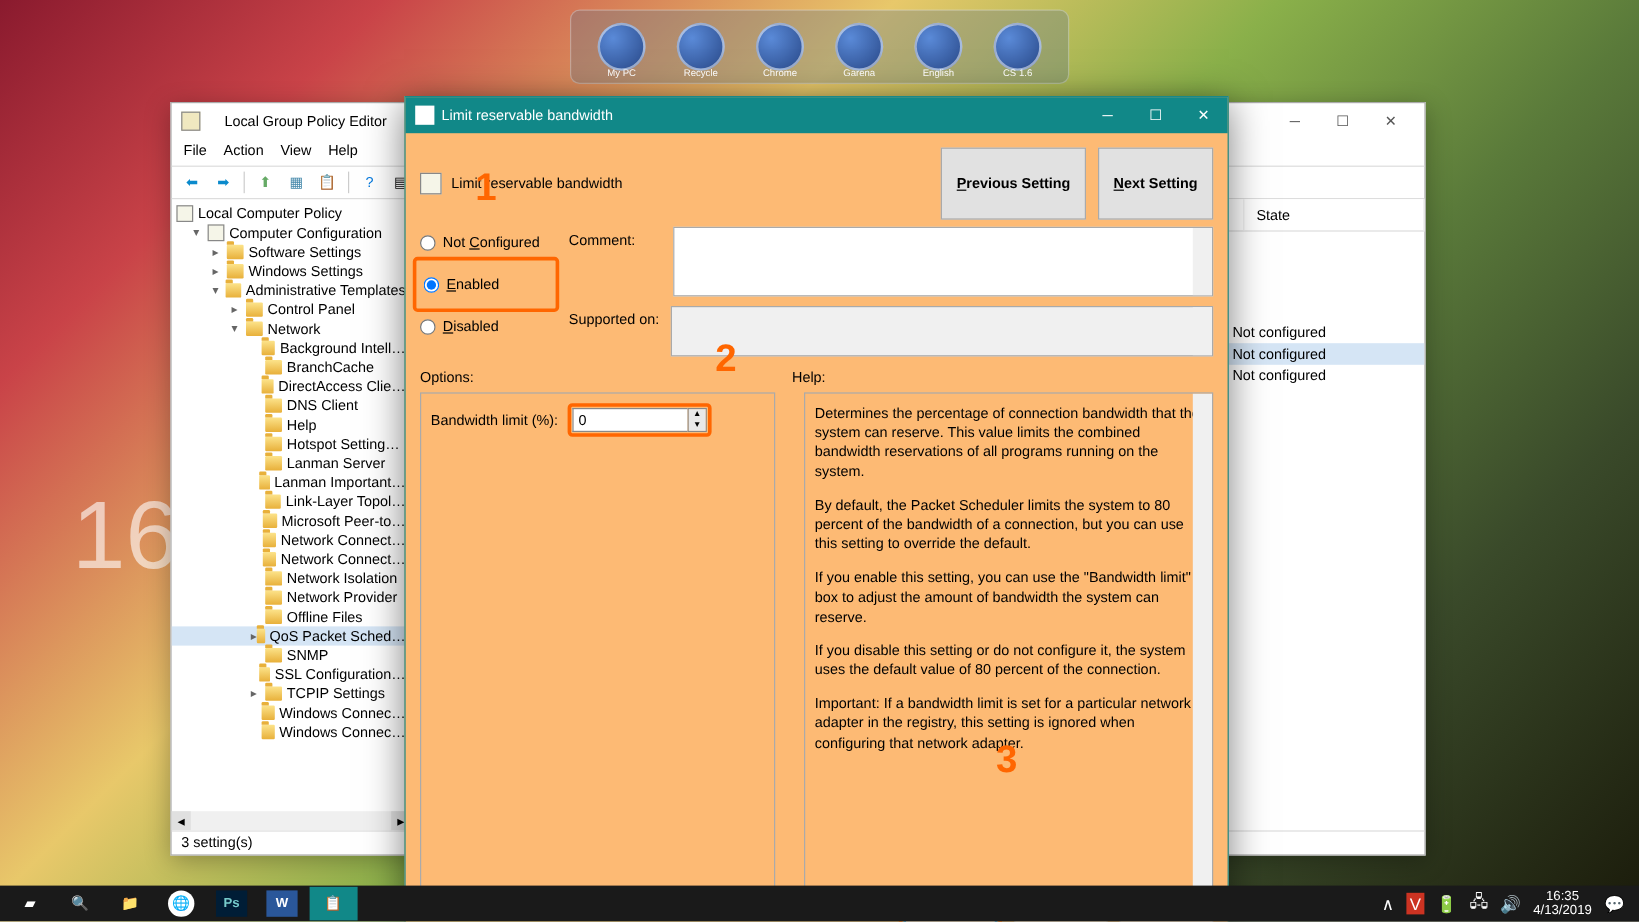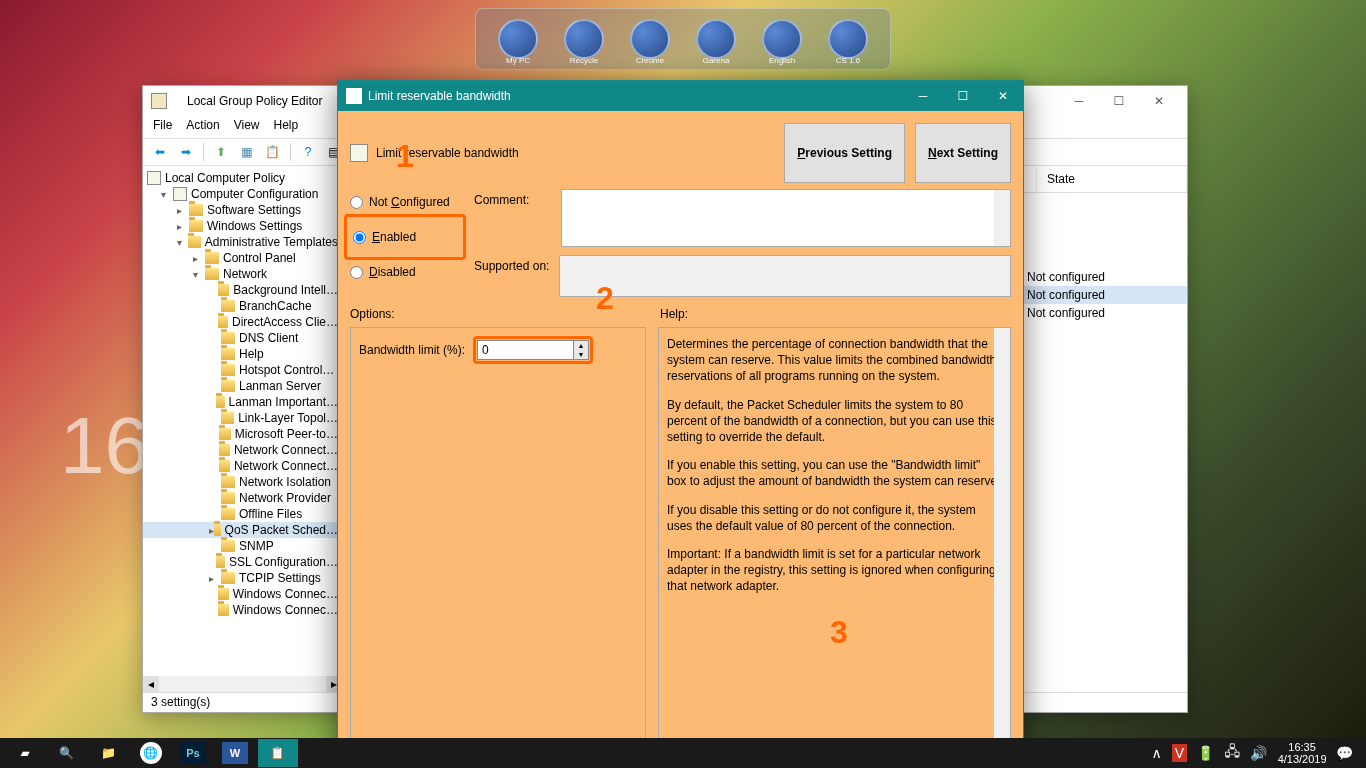--- a/index.html
+++ b/index.html
@@ -311,21 +311,21 @@
 
 .policy-middle {
   display: flex;
   gap: 14px;
   margin-bottom: 6px;
 }
 .policy-middle .col { flex: 1; }
 
 .policy-panels {
   display: flex;
-  gap: 12px;
+  gap: 24px;
   flex: 1;
   min-height: 0;
 }
 .panel {
   border: 1px solid #aaa;
   padding: 8px;
   flex: 1;
   position: relative;
   overflow: hidden;
 }
@@ -526,21 +526,21 @@
           <span>DNS Client</span>
         </div>
       <div class="tree-item tree-indent-4">
           <span class="tree-caret"></span>
           <span class="folder-icon"></span>
           <span>Help</span>
         </div>
       <div class="tree-item tree-indent-4">
           <span class="tree-caret"></span>
           <span class="folder-icon"></span>
-          <span>Hotspot Control…</span>
+          <span>Hotspot Setting…</span>
         </div>
       <div class="tree-item tree-indent-4">
           <span class="tree-caret"></span>
           <span class="folder-icon"></span>
           <span>Lanman Server</span>
         </div>
       <div class="tree-item tree-indent-4">
           <span class="tree-caret"></span>
           <span class="folder-icon"></span>
           <span>Lanman Important…</span>

